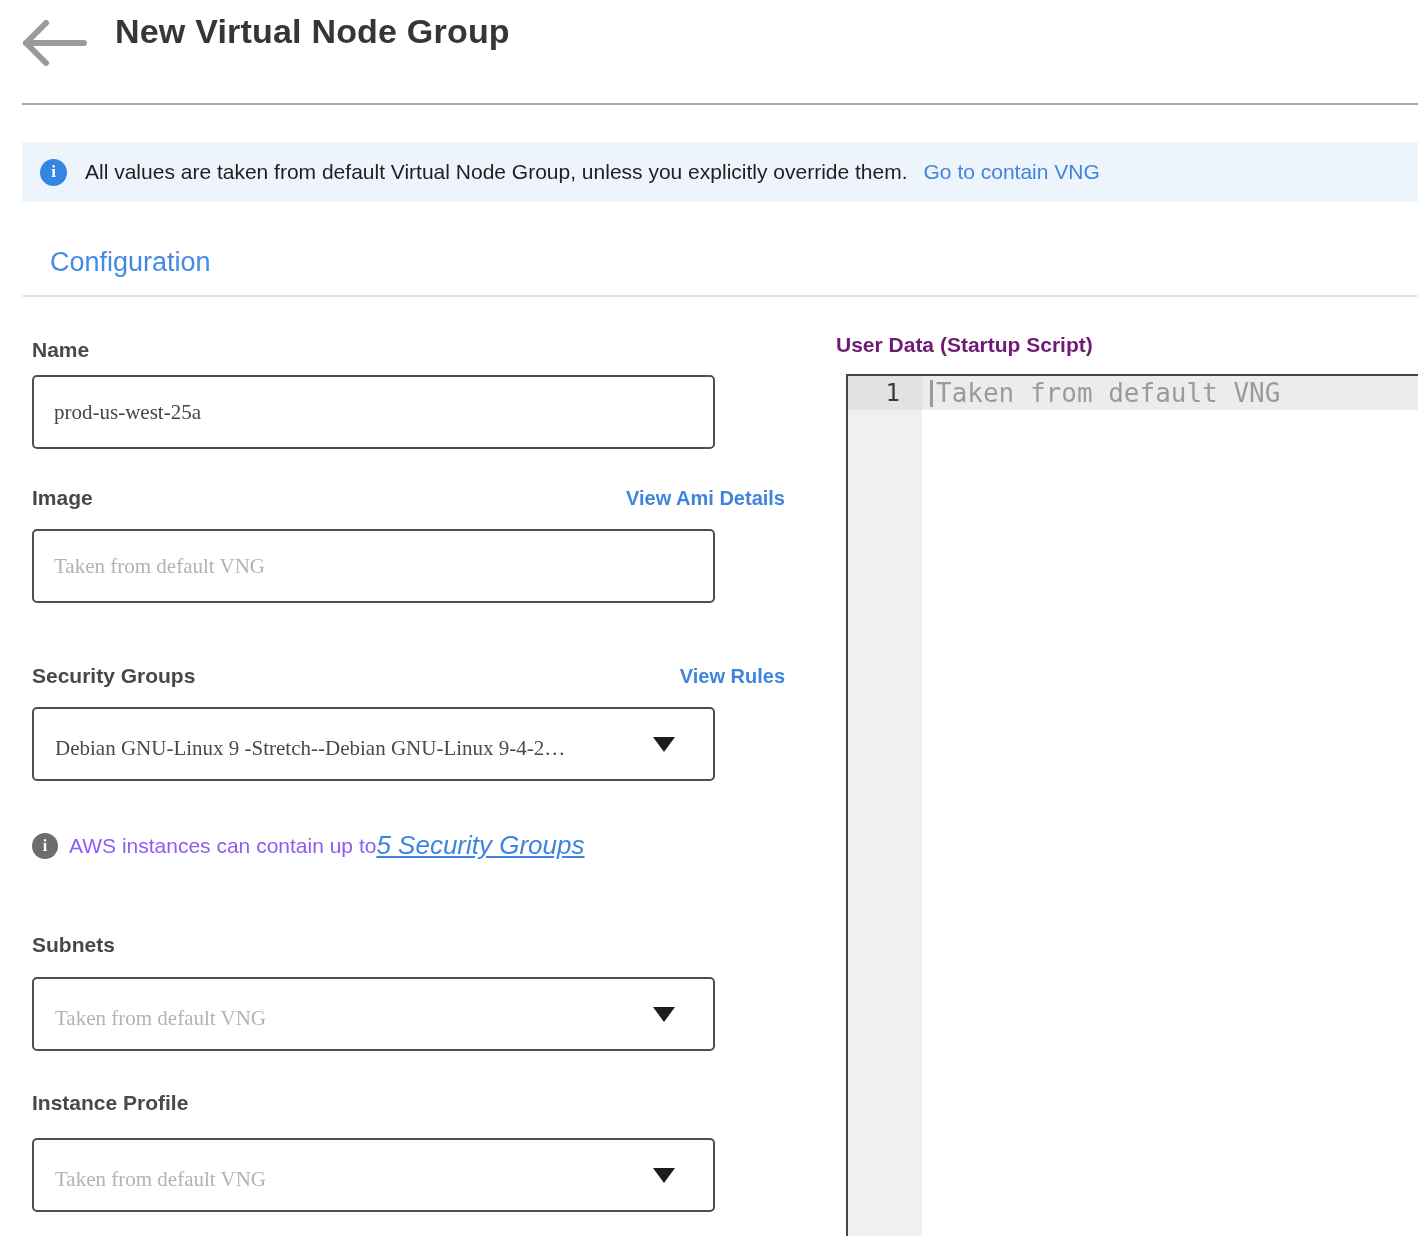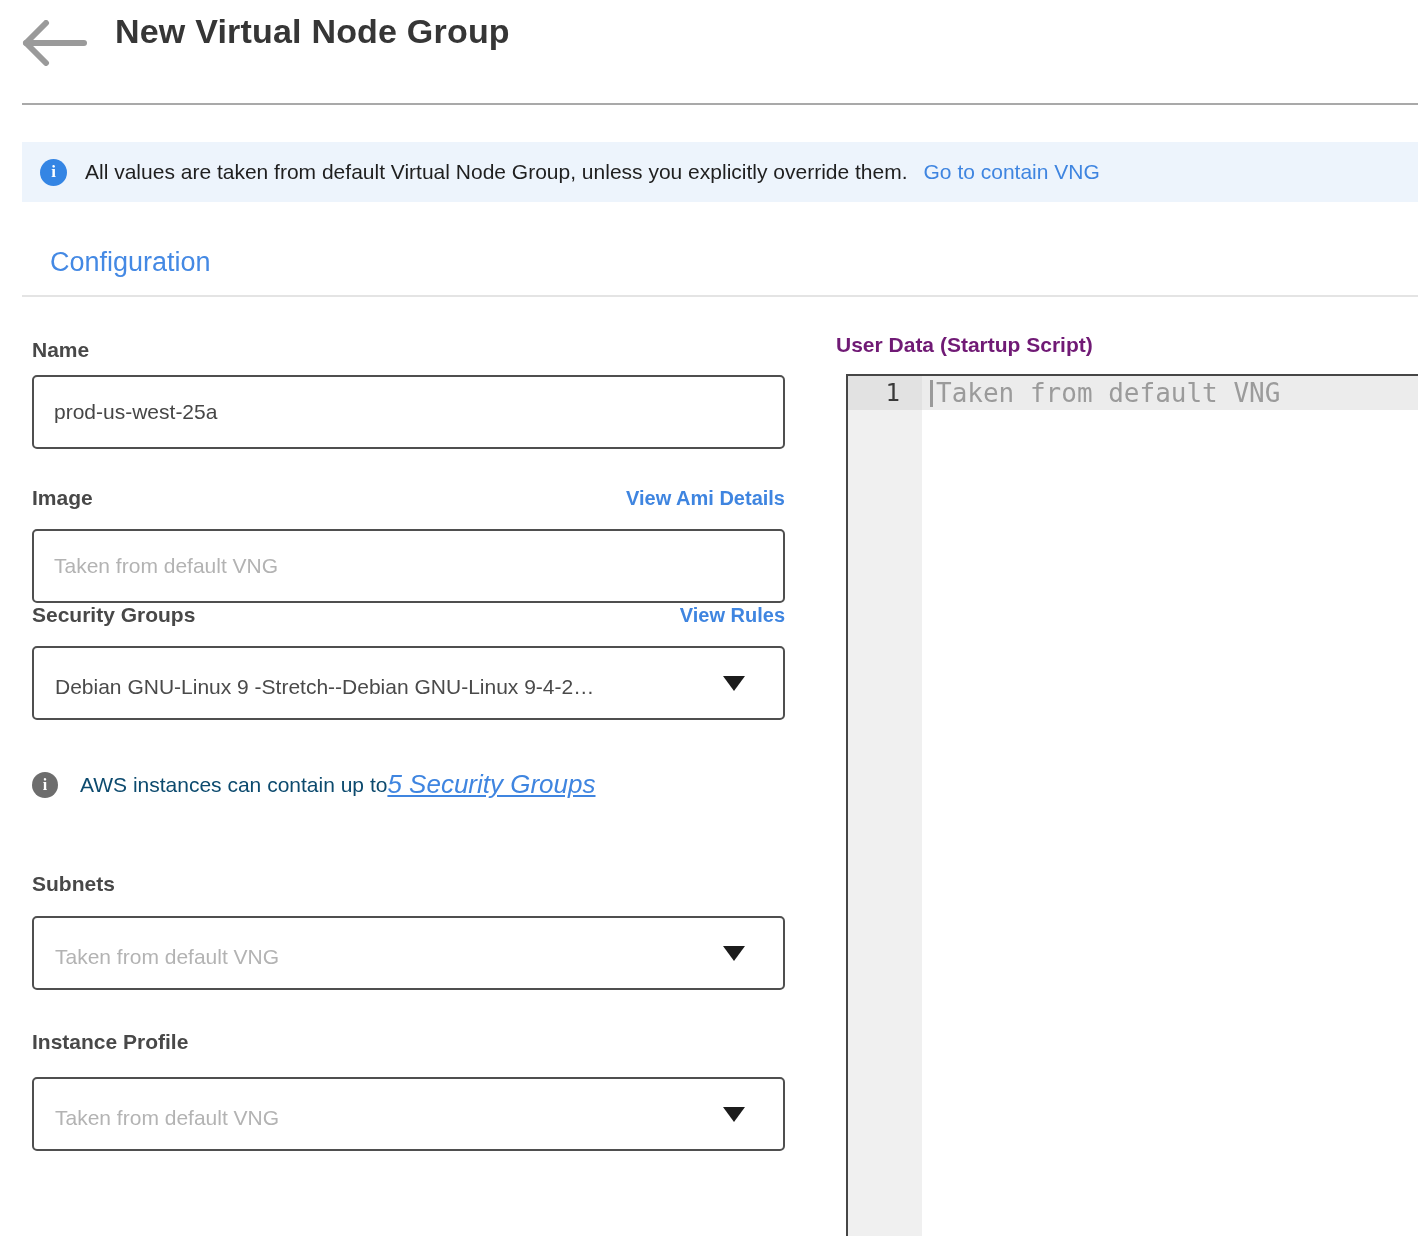--- a/index.html
+++ b/index.html
@@ -22,39 +22,39 @@
 
   
   .section-title{position:absolute;left:22px;top:247px;font-size:27px;color:#4489e4;margin-left:28px;}
   .divider-2{position:absolute;left:22px;right:0;top:295px;height:2px;background:#e4e4e4;}
 
   
   .left-col{position:absolute;left:32px;top:338px;width:753px;}
   .field-head{display:flex;justify-content:space-between;align-items:baseline;}
   .field-label{font-size:21px;font-weight:700;color:#484848;}
   .field-link{font-size:20px;font-weight:600;color:#3f85e0;text-decoration:none;cursor:pointer;}
-  .text-input,.select-box{box-sizing:border-box;width:753px;height:74px;border:2px solid #4f4f4f;
-          border-radius:5px;background:#fff;font-family:Liberation Sans, sans-serif;}
+  .text-input,.select-box{box-sizing:border-box;width:683px;height:74px;border:2px solid #4f4f4f;
+          border-radius:5px;background:#fff;font-family:Liberation Serif, serif;}
   .text-input{padding:0 20px;font-size:21px;color:#464646;outline:none;display:block;}
   .text-input::placeholder{color:#b3b3b3;opacity:1;}
   .select-box{position:relative;display:flex;align-items:center;padding:8px 70px 0 21px;cursor:pointer;}
   .select-value{font-size:21px;color:#4a4a4a;white-space:nowrap;overflow:hidden;}
   .select-placeholder{font-size:21px;color:#b3b3b3;white-space:nowrap;overflow:hidden;}
   .caret{position:absolute;right:38px;top:50%;margin-top:-7px;width:0;height:0;
          border-left:11px solid transparent;border-right:11px solid transparent;border-top:15px solid #1c1c1c;}
   .m-name-input{margin-top:13px;}
   .m-image-head{margin-top:37px;}
   .m-image-input{margin-top:19px;}
-  .m-sg-head{}
+  .m-sg-head{margin-top:61px;}
   .m-sg-select{margin-top:19px;}
   .note-row{margin-top:49px;display:flex;align-items:center;}
   .info-badge-gray{width:26px;height:26px;border-radius:50%;background:#6d6d6d;color:#fff;
           display:inline-flex;align-items:center;justify-content:center;font-size:16px;font-weight:700;
           flex:0 0 auto;font-family:"Liberation Serif",serif;}
-  .note-text{margin-left:22px;font-size:21px;color:#0c4a6e;}
+  .note-text{margin-left:11px;font-size:21px;color:#8b5cf6;}
   .note-link{margin-left:0;font-size:26px;color:#3f85e0;text-decoration:underline;cursor:pointer;font-style:italic;}
   .m-sub-head{margin-top:72px;text-align:center;}
   .m-sub-select{margin-top:20px;}
   .m-ip-head{margin-top:40px;}
   .m-ip-select{margin-top:23px;}
 
   
   .ud-label{position:absolute;left:836px;top:333px;font-size:21px;font-weight:700;color:#701a75;}
   .editor{position:absolute;left:846px;top:374px;width:578px;height:872px;
           border:2px solid #464646;box-sizing:border-box;background:#fff;display:flex;flex-direction:column;}

